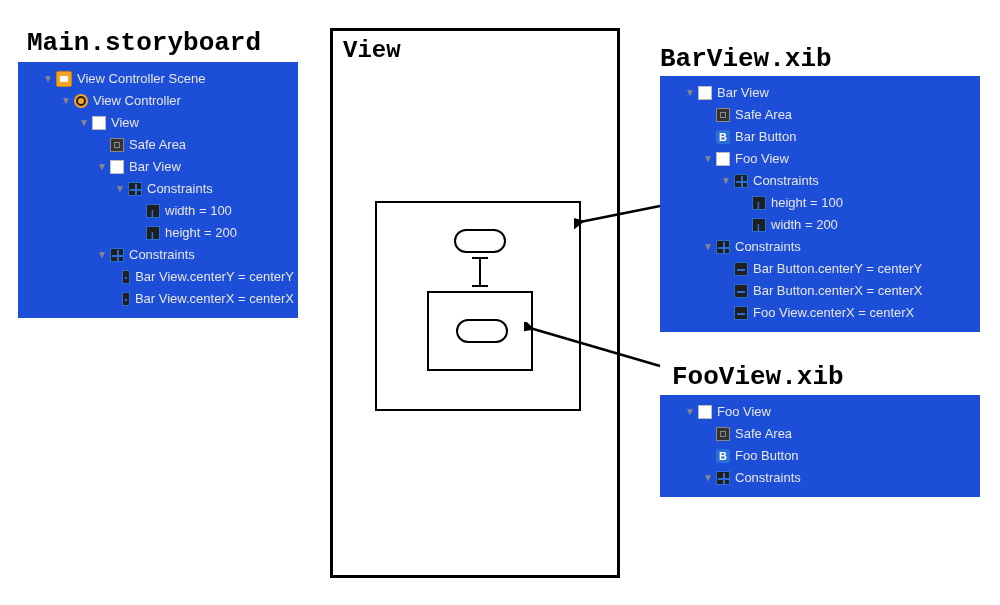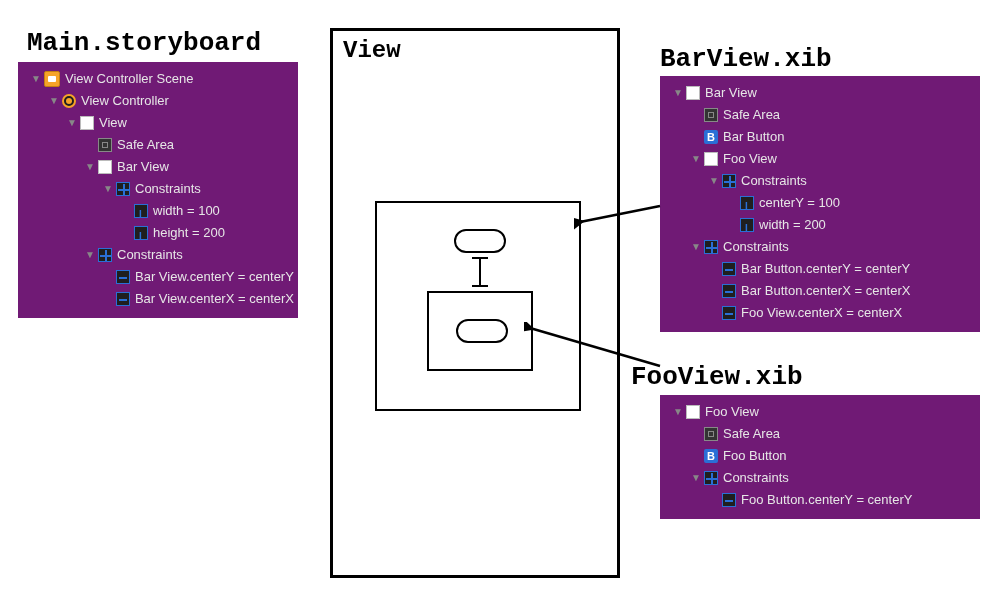--- a/index.html
+++ b/index.html
@@ -3,24 +3,24 @@
 <meta charset="utf-8">
 <style>
   * { box-sizing: border-box; margin: 0; padding: 0; }
   html, body { width: 1000px; height: 605px; background: #fff; font-family: "Helvetica Neue", Arial, sans-serif; }
   .canvas { position: relative; width: 1000px; height: 502px; }
 
   
   .file-header { position: absolute; font-family: "Courier New", monospace; font-size: 26px; font-weight: 600; color: #000; }
   .hdr-main   { left: 27px;  top: 28px; }
   .hdr-bar    { left: 660px; top: 44px; }
-  .hdr-foo    { left: 631px; top: 362px; }
-
-  
-  .panel { position: absolute; background: #701a75; color: #ddd; font-size: 13px; padding: 6px 4px 8px 8px; text-align: right; }
+  .hdr-foo    { left: 672px; top: 362px; }
+
+  
+  .panel { position: absolute; background: #1d4ed8; color: #ddd; font-size: 13px; padding: 6px 4px 8px 20px; text-align: right; }
   .panel-main { left: 18px;  top: 62px;  width: 280px; }
   .panel-bar  { left: 660px; top: 76px;  width: 320px; }
   .panel-foo  { left: 660px; top: 395px; width: 320px; }
 
   .row { display: flex; align-items: center; height: 22px; line-height: 22px; white-space: nowrap; }
   .ind-0 { padding-left:  4px; }
   .ind-1 { padding-left: 22px; }
   .ind-2 { padding-left: 40px; }
   .ind-3 { padding-left: 58px; }
   .ind-4 { padding-left: 76px; }
@@ -164,21 +164,21 @@
         <span class="row-label">Foo View</span>
       </div>
       <div class="row ind-2">
         <span class="tw open"></span>
         <span class="ico ico-constraints-group"></span>
         <span class="row-label">Constraints</span>
       </div>
       <div class="row ind-3">
         <span class="tw none"></span>
         <span class="ico ico-constraint"></span>
-        <span class="row-label">centerY = 100</span>
+        <span class="row-label">height = 100</span>
       </div>
       <div class="row ind-3">
         <span class="tw none"></span>
         <span class="ico ico-constraint"></span>
         <span class="row-label">width = 200</span>
       </div>
       <div class="row ind-1">
         <span class="tw open"></span>
         <span class="ico ico-constraints-group"></span>
         <span class="row-label">Constraints</span>
@@ -212,25 +212,20 @@
       </div>
       <div class="row ind-1">
         <span class="tw none"></span>
         <span class="ico ico-button">B</span>
         <span class="row-label">Foo Button</span>
       </div>
       <div class="row ind-1">
         <span class="tw open"></span>
         <span class="ico ico-constraints-group"></span>
         <span class="row-label">Constraints</span>
-      </div>
-      <div class="row ind-2">
-        <span class="tw none"></span>
-        <span class="ico ico-constraint-alt"></span>
-        <span class="row-label">Foo Button.centerY = centerY</span>
       </div>
     </div>
 
   <div class="device">
     <div class="device-title">View</div>
     <div class="barview">
       <div class="pill-btn pill-top"></div>
       <div class="spacer-ibeam">
           <div class="stem"></div>
         </div>

